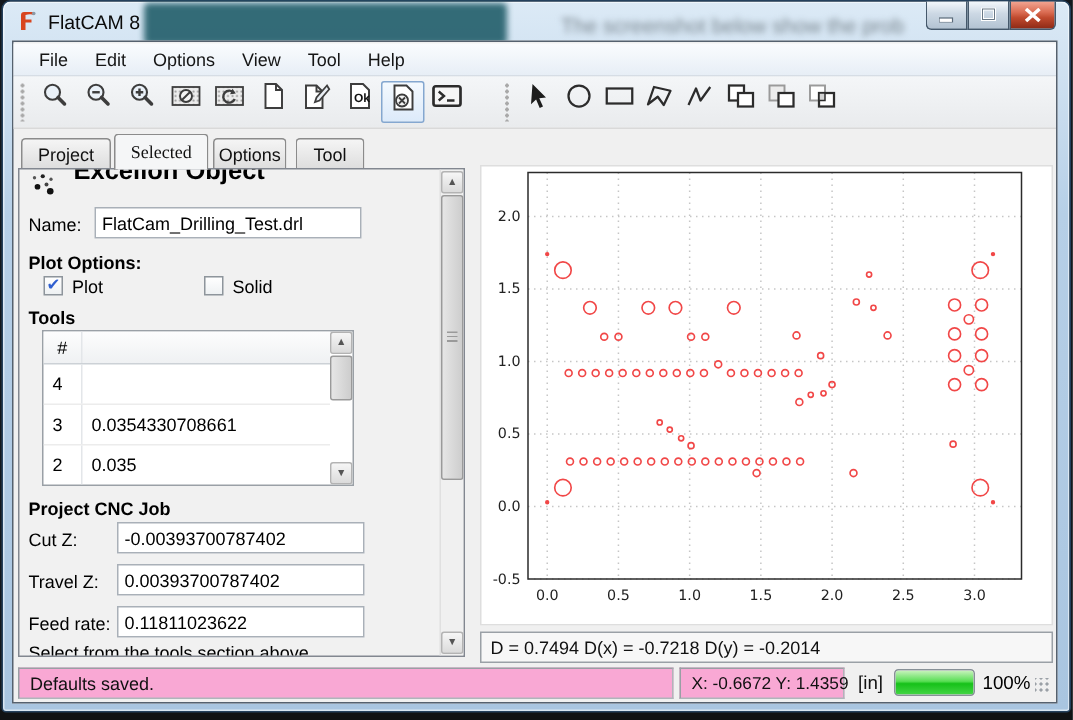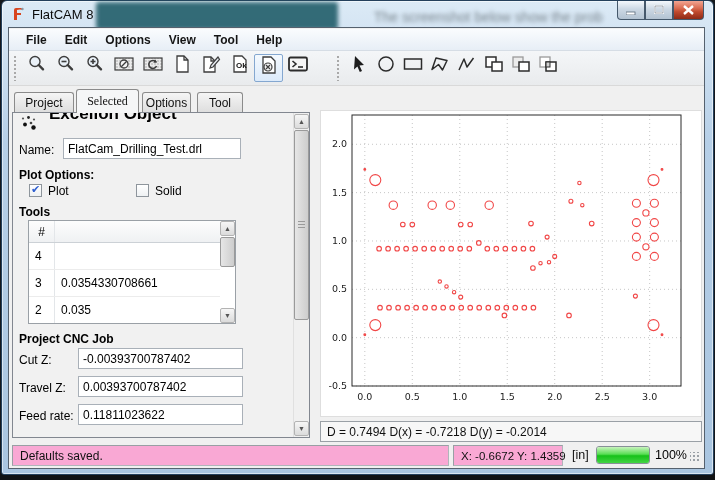--- a/index.html
+++ b/index.html
@@ -22,21 +22,21 @@
        display:flex;align-items:center;justify-content:center;box-sizing:border-box;}
   .winbtn.first{border-radius:0 0 0 4px;}
   .winbtn.close{width:31px;border-radius:0 0 4px 0;
        background:linear-gradient(#f2a592,#da6c52 40%,#c04a2e 60%,#8f2a16);}
 
   
   .client{position:absolute;left:6px;top:26px;width:697px;height:442px;background:#f0f0f0;
        border:1px solid #55616e;box-sizing:border-box;}
   .menubar{position:absolute;left:0;top:1px;width:695px;height:22px;
        background:linear-gradient(#fafcfe,#e7eef6);border-bottom:1px solid #d6dde5;
-       display:flex;align-items:center;font-size:12px;color:#151515;padding-left:8px;box-sizing:border-box;font-weight:bold;}
+       display:flex;align-items:center;font-size:12px;color:#151515;padding-left:8px;box-sizing:border-box;}
   .menuitem{padding:3px 9px;}
   .toolbar{position:absolute;left:0;top:23px;width:695px;height:35px;display:flex;align-items:center;
        background:linear-gradient(#f4f6f8,#e9ebed);border-bottom:1px solid #d9d9d9;box-sizing:border-box;}
   .grip{width:4px;height:26px;margin:0 5px 0 4px;
        background-image:radial-gradient(#a9a9a9 38%,transparent 40%);background-size:4px 4px;}
   .tb{width:29px;height:28px;display:flex;justify-content:center;box-sizing:border-box;}
   .tb.narrow{width:27px;}
   .tb.pressed{border:1px solid #84a7d0;background:linear-gradient(#f4f9fe,#dceafa);border-radius:2px;}
 
   
@@ -325,20 +325,21 @@
 
         <span class="lbl" style="left:6px;top:240px;">Cut Z:</span>
         <input class="txt" style="left: 65px; top: 235px; width: 165px; height: 21px;" value="-0.00393700787402">
 
         <span class="lbl" style="left:6px;top:268px;">Travel Z:</span>
         <input class="txt" style="left: 65px; top: 263px; width: 165px; height: 21px;" value="0.00393700787402">
 
         <span class="lbl" style="left:6px;top:296px;">Feed rate:</span>
         <input class="txt" style="left: 65px; top: 291px; width: 165px; height: 21px;" value="0.11811023622">
 
+        <span class="lbl" style="left:6px;top:315px;">Select from the tools section above</span>
 
         <div style="position:absolute;right:0;top:0;bottom:0;width:15px;background:#f0f0f0;border-left:1px solid #e0e0e0;">
           <div class="sb-btn" style="left:0;top:1px;">▲</div>
           <div class="sb-thumb" style="left:0;top:17px;height:190px;">
             <div class="sb-gripmark" style="top:90px;"></div>
           </div>
           <div class="sb-btn" style="left:0;bottom:1px;">▼</div>
         </div>
       </div>
 

